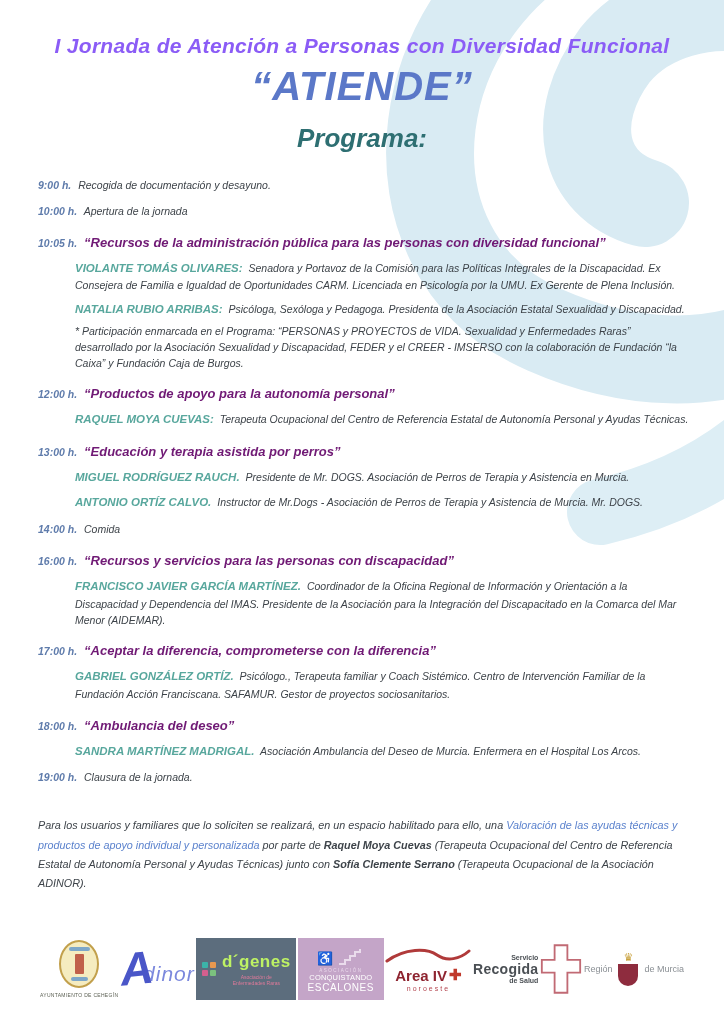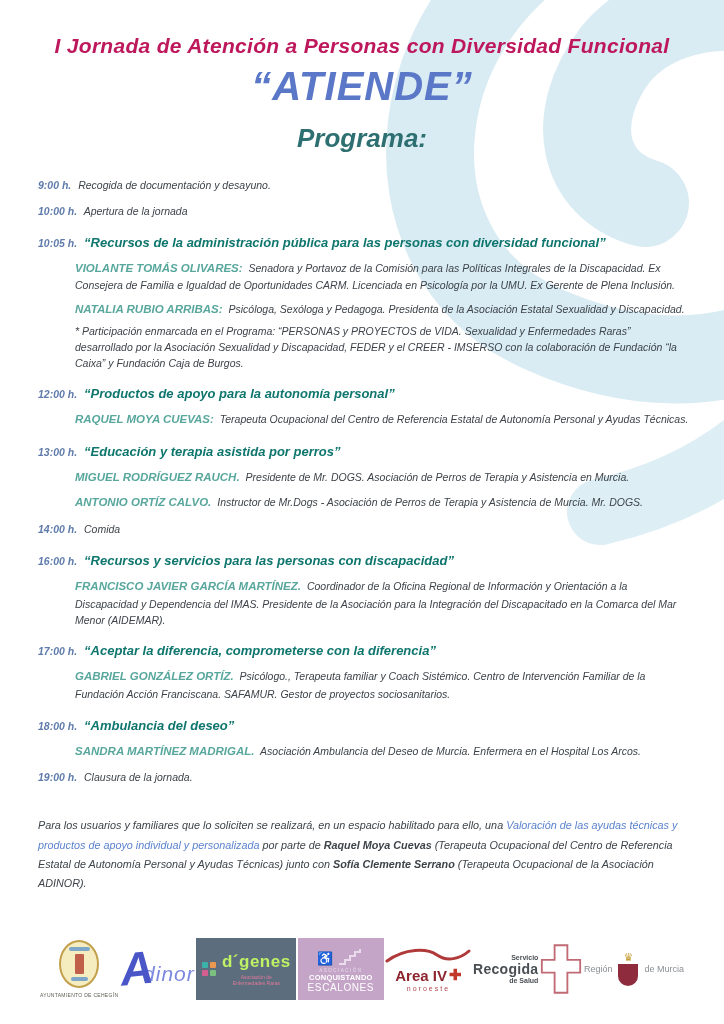--- a/index.html
+++ b/index.html
@@ -7,31 +7,31 @@
   .page {
     position:relative; width:724px; height:1024px; overflow:hidden;
     font-family:"Liberation Sans", sans-serif; font-style:italic;
     display:flex; flex-direction:column; background:#ffffff;
   }
   .swirl-svg { position:absolute; top:0; left:0; z-index:0; pointer-events:none; }
   .content { position:relative; z-index:1; display:flex; flex-direction:column; height:100%; }
 
   
   .hdr { text-align:center; padding-top:34px; }
-  .hdr-title { font-size:21px; font-weight:bold; color:#be185d; letter-spacing:.3px; }
+  .hdr-title { font-size:21px; font-weight:bold; color:#8b5cf6; letter-spacing:.3px; }
   .hdr-event { font-size:40px; font-weight:bold; color:#5b78c8; margin-top:6px; letter-spacing:1px; }
   .hdr-section { font-size:26px; font-weight:bold; color:#2e6f72; margin-top:14px; }
 
   
   .sched { padding:14px 34px 0 38px; }
   .row { margin-top:10px; font-size:10.5px; color:#3d4349; line-height:1.5; }
   .row.session { margin-top:13px; }
   .time { color:#5e7bab; font-weight:bold; margin-right:4px; font-size:10.5px; }
   .ptitle { color:#3d4349; }
-  .stitle { color:#0f766e; font-weight:bold; font-size:13px; line-height:1.55; }
+  .stitle { color:#701a75; font-weight:bold; font-size:13px; line-height:1.55; }
   .speaker { margin:7px 0 0 37px; font-size:10.5px; line-height:1.55; color:#3d4349; }
   .sname { color:#58a79d; font-size:11.5px; font-weight:bold; margin-right:3px; }
   .note { margin:4px 0 0 37px; font-size:10.5px; line-height:1.55; color:#3d4349; }
 
   
   .footnote { margin:30px 38px 0 38px; font-size:10.8px; line-height:1.8; color:#3d4349; }
   .fn-hl { color:#5b82cd; }
   .fn-b { font-weight:bold; }
 
   
@@ -60,21 +60,21 @@
   .dgenes-txt { display:flex; flex-direction:column; align-items:center; }
   .dgenes-name { color:#bef264; font-size:17px; font-weight:bold; letter-spacing:.5px; }
   .dgenes-sub { color:#e07a9a; font-size:5px; margin-top:2px; max-width:60px; text-align:center; line-height:1.3; }
 
   .esc-box { width:86px; height:62px; background:#c4a5c8; display:flex; flex-direction:column;
              align-items:center; justify-content:center; color:#f3e9f4; }
   .esc-icons { display:flex; align-items:flex-end; gap:4px; height:20px; }
   .esc-wheel { font-size:13px; color:#eadcec; line-height:1; }
   .esc-text { margin-top:3px; text-align:center; }
   .esc-l1 { font-size:4.5px; letter-spacing:1.5px; color:#ead9ec; }
-  .esc-l2 { font-size:7.5px; font-weight:bold; color:#ffffff; letter-spacing:.2px; }
+  .esc-l2 { font-size:7.5px; font-weight:normal; color:#ffffff; letter-spacing:.2px; }
   .esc-l3 { font-size:10px; font-weight:normal; color:#ffffff; letter-spacing:.6px; }
 
   .area4 { position:relative; }
   .area4-name { font-size:15px; font-weight:bold; color:#8e2430; display:flex; align-items:center; }
   .area4-plus { color:#c0392b; font-weight:bold; font-size:15px; margin-left:2px; }
   .area4-sub { font-size:7px; color:#b4454f; letter-spacing:2px; margin-top:1px; }
 
   .sms { flex-direction:row; align-items:center; gap:2px; }
   .sms-txt { text-align:right; color:#4a4f54; }
   .sms-l1 { font-size:7px; font-weight:bold; }

